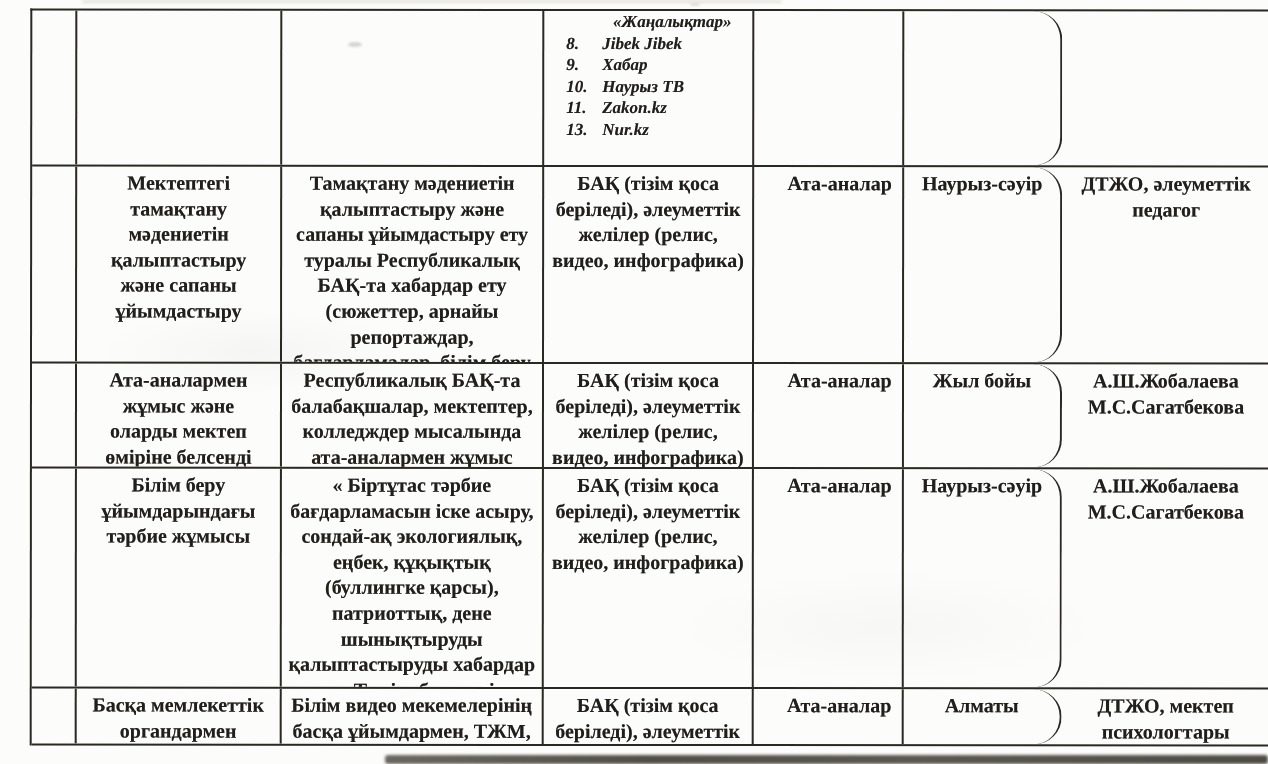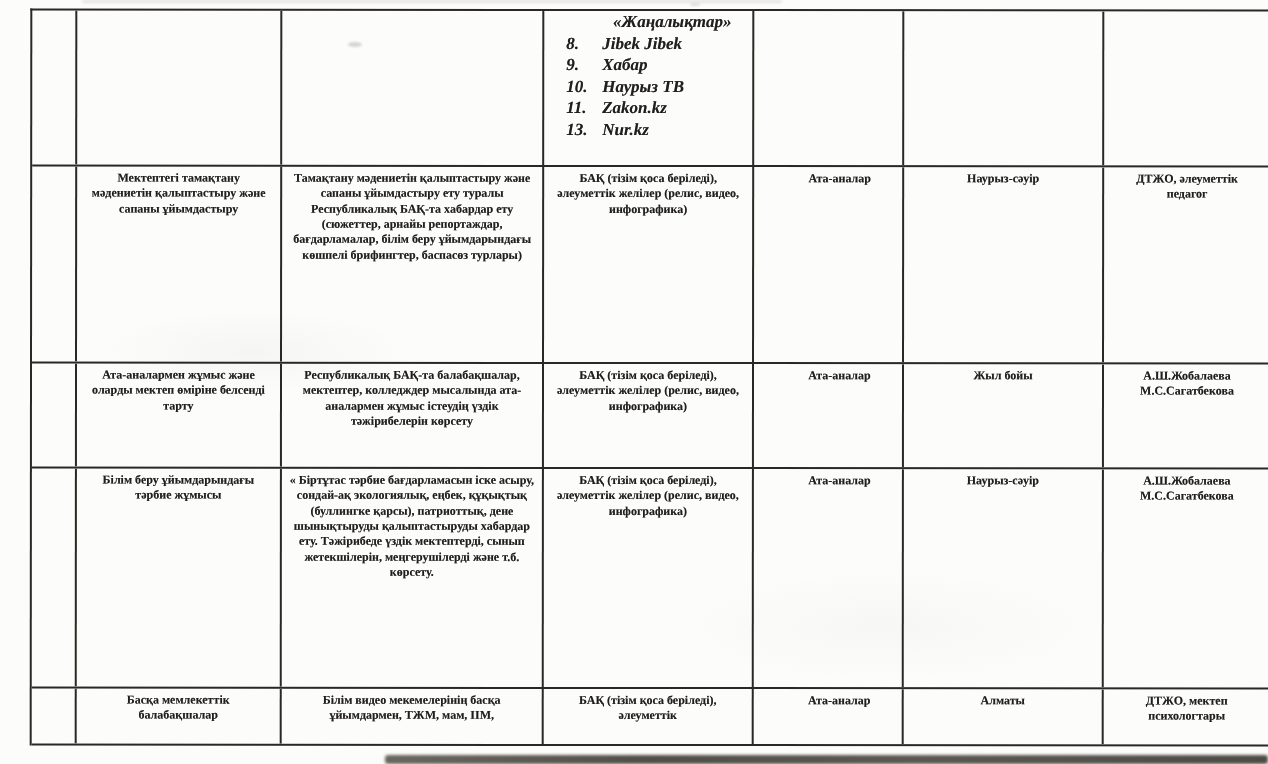--- a/index.html
+++ b/index.html
@@ -25,30 +25,30 @@
   .tr{display:flex;box-sizing:border-box;border-bottom:2px solid #2a2822;overflow:hidden;}
   .r1{height:156px;}
   .r2{height:197px;}
   .r3{height:105px;}
   .r4{height:220px;}
   .r5{height:57px;}
   .td{
     box-sizing:border-box;flex:none;
     border-right:2px solid #2a2822;
     padding:4px 6px;
-    font-size:12px;font-weight:700;line-height:1.28;
+    font-size:20px;font-weight:700;line-height:1.28;
     text-align:center;overflow:hidden;
     text-shadow:0 0 0.5px rgba(30,28,24,0.55);
   }
   .c1{width:45px;}
   .c2{width:205px;padding:4px 10px;}
   .c3{width:262px;}
   .c4{width:210px;text-align:center;}
   .c5{width:127px;margin-left:23px;}
-  .c6{width:200px;}
+  .c6{width:158px;border-radius:28px;}
   .c7{width:178px;flex:1 1 auto;border-right:none;padding:4px 18px;}
   
   .media-list{padding-top:0;font-size:17px;line-height:21.5px;text-align:left;font-style:italic;}
   .media-heading{text-align:center;padding-left:48px;}
   .mli{display:flex;margin-left:16px;}
   .mli .num{width:36px;flex:none;}
   .mli .lbl{flex:1;}
   
   .streak-top{
     position:absolute;left:82px;top:0px;width:700px;height:3px;
@@ -130,21 +130,21 @@
       <div class="td c2">Білім беру ұйымдарындағы тәрбие жұмысы</div>
       <div class="td c3">« Біртұтас тәрбие бағдарламасын іске асыру, сондай-ақ экологиялық, еңбек, құқықтық (буллингке қарсы), патриоттық, дене шынықтыруды қалыптастыруды хабардар ету. Тәжірибеде  үздік мектептерді, сынып жетекшілерін, меңгерушілерді және т.б. көрсету.</div>
       <div class="td c4">БАҚ (тізім қоса беріледі), әлеуметтік желілер (релис, видео, инфографика)</div>
       <div class="td c5">Ата-аналар</div>
       <div class="td c6">Наурыз-сәуір</div>
       <div class="td c7">А.Ш.Жобалаева М.С.Сагатбекова</div>
     </div>
 
     <div class="tr r5">
       <div class="td c1"></div>
-      <div class="td c2">Басқа мемлекеттік балабақшалар</div>
+      <div class="td c2">Басқа мемлекеттік органдармен</div>
       <div class="td c3">Білім видео мекемелерінің басқа ұйымдармен, ТЖМ, мам, ІІМ,</div>
       <div class="td c4">БАҚ (тізім қоса беріледі), әлеуметтік</div>
       <div class="td c5">Ата-аналар</div>
       <div class="td c6">Алматы</div>
       <div class="td c7">ДТЖО, мектеп психологтары</div>
     </div>
 
   </div>
 
   <div class="smudge-bottom"></div>

